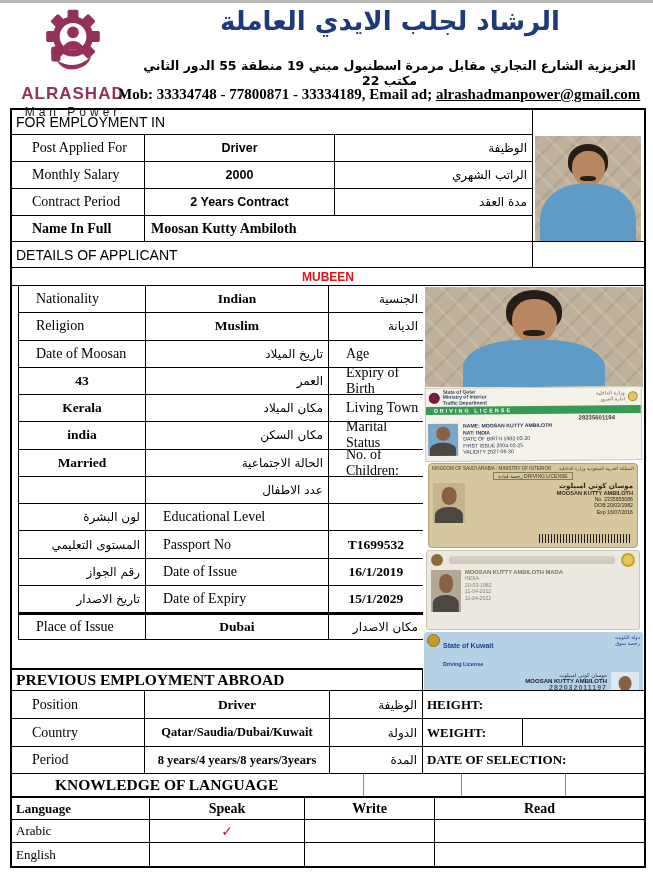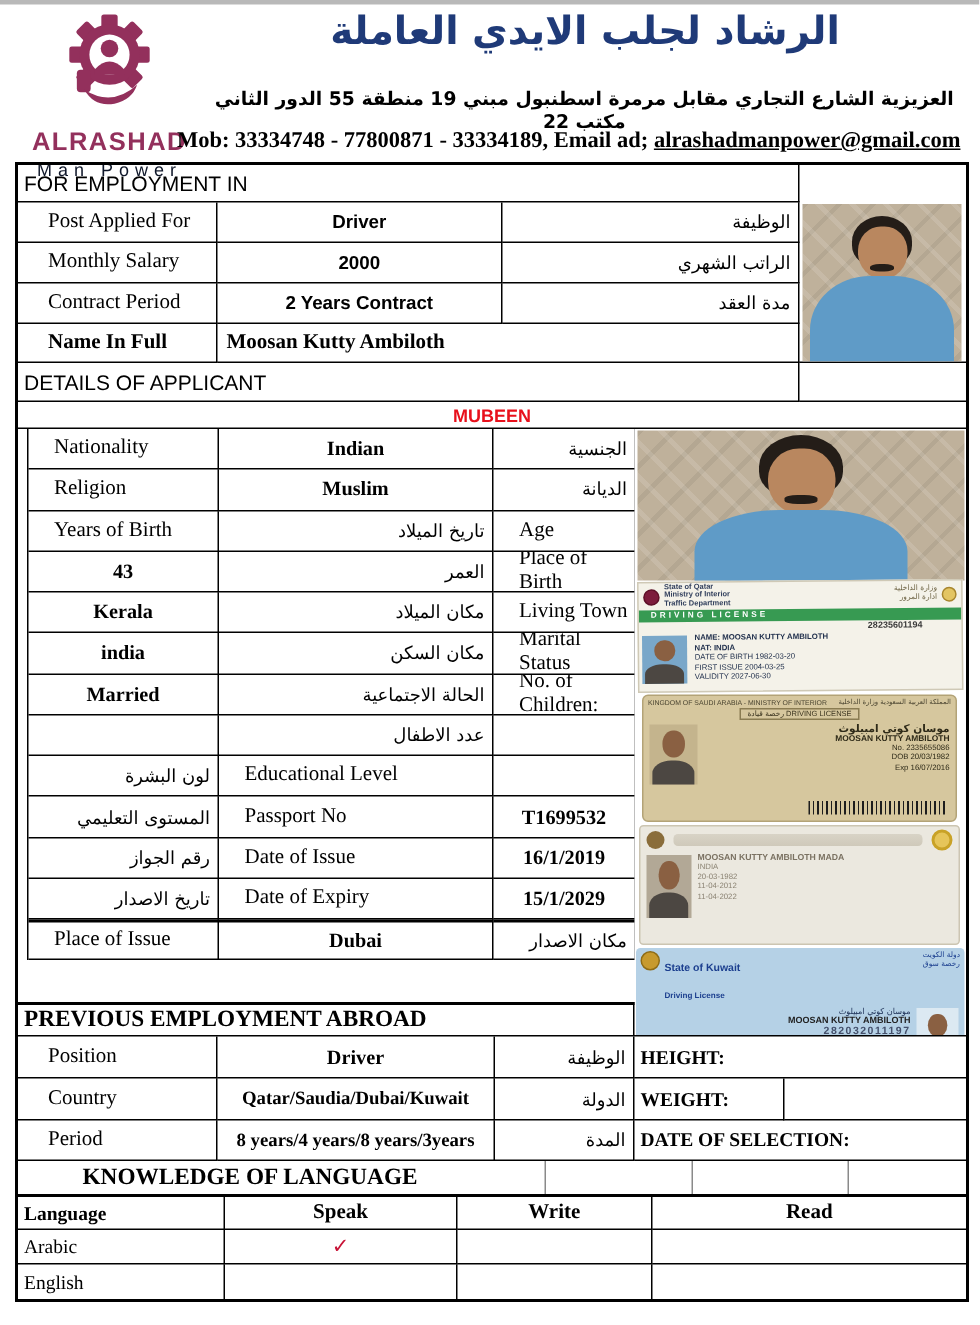--- a/index.html
+++ b/index.html
@@ -198,26 +198,26 @@
 
   <div class="mubeen">MUBEEN</div>
 
   <div class="det">
     <div class="dc l">Nationality</div>
     <div class="dc v">Indian</div>
     <div class="dc a">الجنسية</div>
     <div class="dc l">Religion</div>
     <div class="dc v">Muslim</div>
     <div class="dc a">الديانة</div>
-    <div class="dc l">Years of Birth</div>
+    <div class="dc l">Date of Moosan</div>
     <div class="dc a">تاريخ الميلاد</div>
     <div class="dc l">Age</div>
     <div class="dc v">43</div>
     <div class="dc a">العمر</div>
-    <div class="dc l">Place of Birth</div>
+    <div class="dc l">Expiry of Birth</div>
     <div class="dc v">Kerala</div>
     <div class="dc a">مكان الميلاد</div>
     <div class="dc l">Living Town</div>
     <div class="dc v">india</div>
     <div class="dc a">مكان السكن</div>
     <div class="dc l">Marital Status</div>
     <div class="dc v">Married</div>
     <div class="dc a">الحالة الاجتماعية</div>
     <div class="dc l">No. of Children:</div>
     <div class="dc v"></div>

